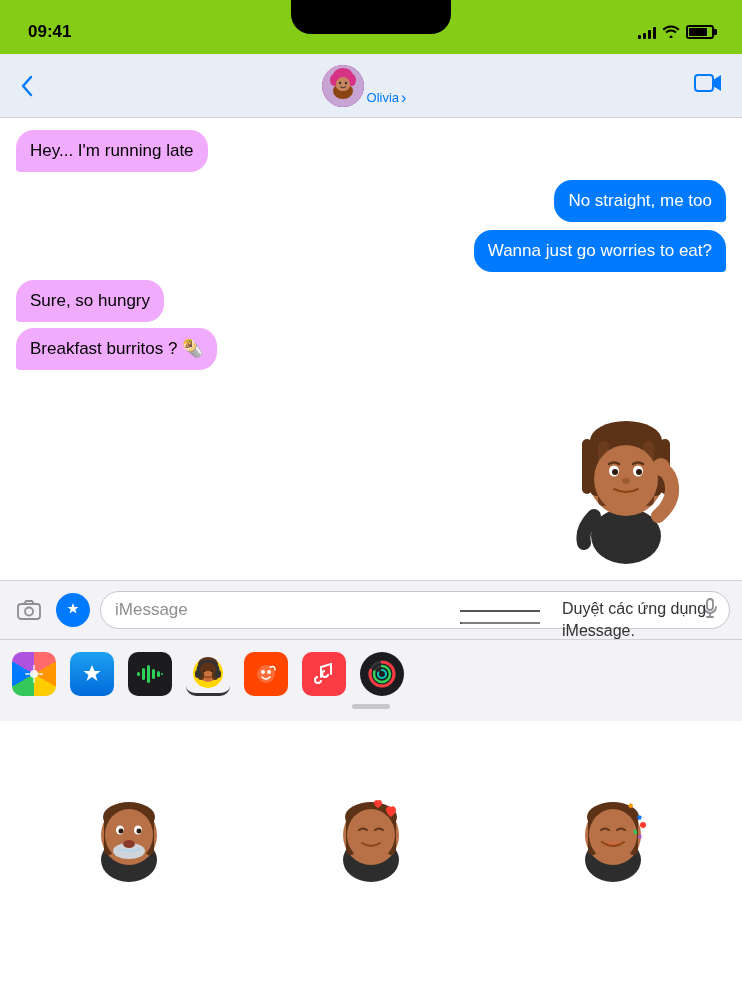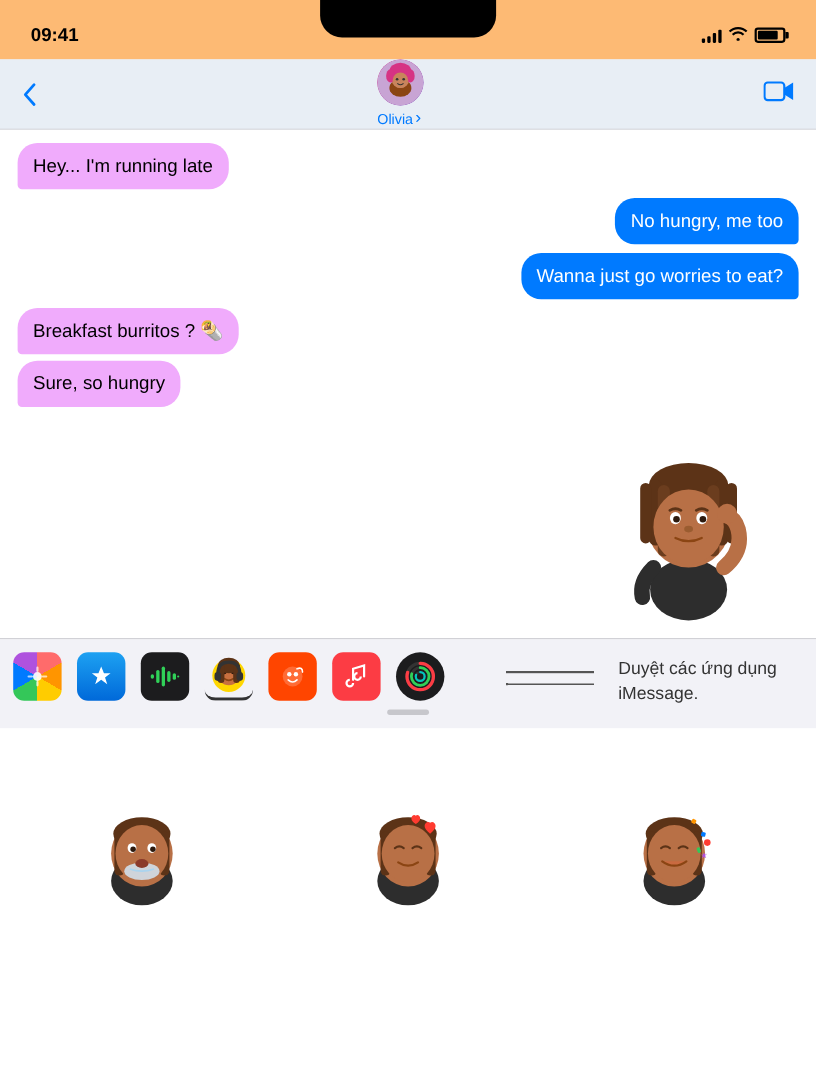--- a/index.html
+++ b/index.html
@@ -17,21 +17,21 @@
       width: 742px;
       height: 990px;
       background: #f2f2f7;
       position: relative;
       overflow: hidden;
     }
 
     
     .status-bar {
       height: 54px;
-      background: #fdba74;
+      background: #84cc16;
       display: flex;
       align-items: center;
       justify-content: space-between;
       padding: 10px 28px 0;
     }
 
     .status-time {
       font-size: 17px;
       font-weight: 600;
       color: #000;
@@ -106,22 +106,22 @@
       color: #007aff;
       font-size: 20px;
       display: flex;
       align-items: center;
       gap: 4px;
       cursor: pointer;
     }
 
     .contact-header {
       display: flex;
-      flex-direction: column;
-      align-items: flex-start;
+      flex-direction: row;
+      align-items: flex-end;
       gap: 3px;
     }
 
     .contact-avatar {
       width: 42px;
       height: 42px;
       border-radius: 50%;
       background: linear-gradient(135deg, #d63384, #6f42c1);
       display: flex;
       align-items: center;
@@ -421,36 +421,36 @@
   <div class="messages-area">
 
     <div class="messages-row">
       <div class="bubble bubble-received">
         <span>Hey... I'm running late</span>
       </div>
     </div>
 
     <div class="messages-row messages-right">
       <div class="bubble bubble-sent">
-        <span>No hungry, me too</span>
+        <span>No straight, me too</span>
       </div>
     </div>
 
     <div class="messages-row messages-right">
       <div class="bubble bubble-sent">
         <span>Wanna just go worries to eat?</span>
       </div>
     </div>
 
     <div class="messages-row" style="gap:6px;display:flex;flex-direction:column;">
       <div class="bubble bubble-received">
+        <span>Sure, so hungry</span>
+      </div>
+      <div class="bubble bubble-received">
         <span>Breakfast burritos ? 🌯</span>
-      </div>
-      <div class="bubble bubble-received">
-        <span>Sure, so hungry</span>
       </div>
     </div>
 
     <div class="memoji-sticker">
       <svg width="160" height="185" viewBox="0 0 160 185" fill="none">
 
         <ellipse cx="80" cy="155" rx="35" ry="28" fill="#2d2d2d"></ellipse>
 
         <rect x="70" y="110" width="20" height="20" rx="5" fill="#b87046"></rect>
 
@@ -483,20 +483,45 @@
 
         <path d="M63 83 Q68 80 73 83" stroke="#5c3317" stroke-width="2.5" fill="none" stroke-linecap="round"></path>
         <path d="M87 83 Q92 80 97 83" stroke="#5c3317" stroke-width="2.5" fill="none" stroke-linecap="round"></path>
 
         <ellipse cx="80" cy="100" rx="4" ry="3" fill="#9a5c30"></ellipse>
       </svg>
     </div>
 
   </div>
 
+  <div class="input-area">
+    <div class="camera-btn">
+      <svg width="24" height="20" viewBox="0 0 24 20" fill="none">
+        <rect x="1" y="4" width="22" height="15" rx="3" stroke="#8e8e93" stroke-width="1.8"></rect>
+        <circle cx="12" cy="11.5" r="4" stroke="#8e8e93" stroke-width="1.8"></circle>
+        <path d="M7 4l2-3h6l2 3" stroke="#8e8e93" stroke-width="1.8" fill="none" stroke-linecap="round" stroke-linejoin="round"></path>
+      </svg>
+    </div>
+    <div class="appstore-btn">
+      <svg width="18" height="18" viewBox="0 0 18 18" fill="none">
+        <path d="M9 2l1.5 4h4l-3.2 2.5 1.2 4L9 10l-3.5 2.5 1.2-4L3.5 6h4z" fill="white"></path>
+      </svg>
+    </div>
+    <div class="message-input-field">
+      <span class="message-input-placeholder">iMessage</span>
+      <span class="mic-icon">
+        <svg width="14" height="20" viewBox="0 0 14 20" fill="none">
+          <rect x="4" y="1" width="6" height="11" rx="3" stroke="#8e8e93" stroke-width="1.8"></rect>
+          <path d="M1 9a6 6 0 0 0 12 0" stroke="#8e8e93" stroke-width="1.8" fill="none" stroke-linecap="round"></path>
+          <line x1="7" y1="15" x2="7" y2="19" stroke="#8e8e93" stroke-width="1.8" stroke-linecap="round"></line>
+          <line x1="4" y1="19" x2="10" y2="19" stroke="#8e8e93" stroke-width="1.8" stroke-linecap="round"></line>
+        </svg>
+      </span>
+    </div>
+  </div>
 
   <div class="app-tray">
     <div class="app-tray-row">
 
       <div class="tray-app-icon" style="background: conic-gradient(#ff6b6b 0deg 60deg, #ff9500 60deg 120deg, #ffcc00 120deg 180deg, #34c759 180deg 240deg, #007aff 240deg 300deg, #af52de 300deg 360deg); border-radius: 10px;">
         <svg width="24" height="24" viewBox="0 0 24 24" fill="none">
           <circle cx="12" cy="12" r="4" fill="white" opacity="0.9"></circle>
           <rect x="11" y="3" width="2" height="5" rx="1" fill="white" opacity="0.7"></rect>
           <rect x="11" y="16" width="2" height="5" rx="1" fill="white" opacity="0.7"></rect>
           <rect x="3" y="11" width="5" height="2" rx="1" fill="white" opacity="0.7"></rect>

